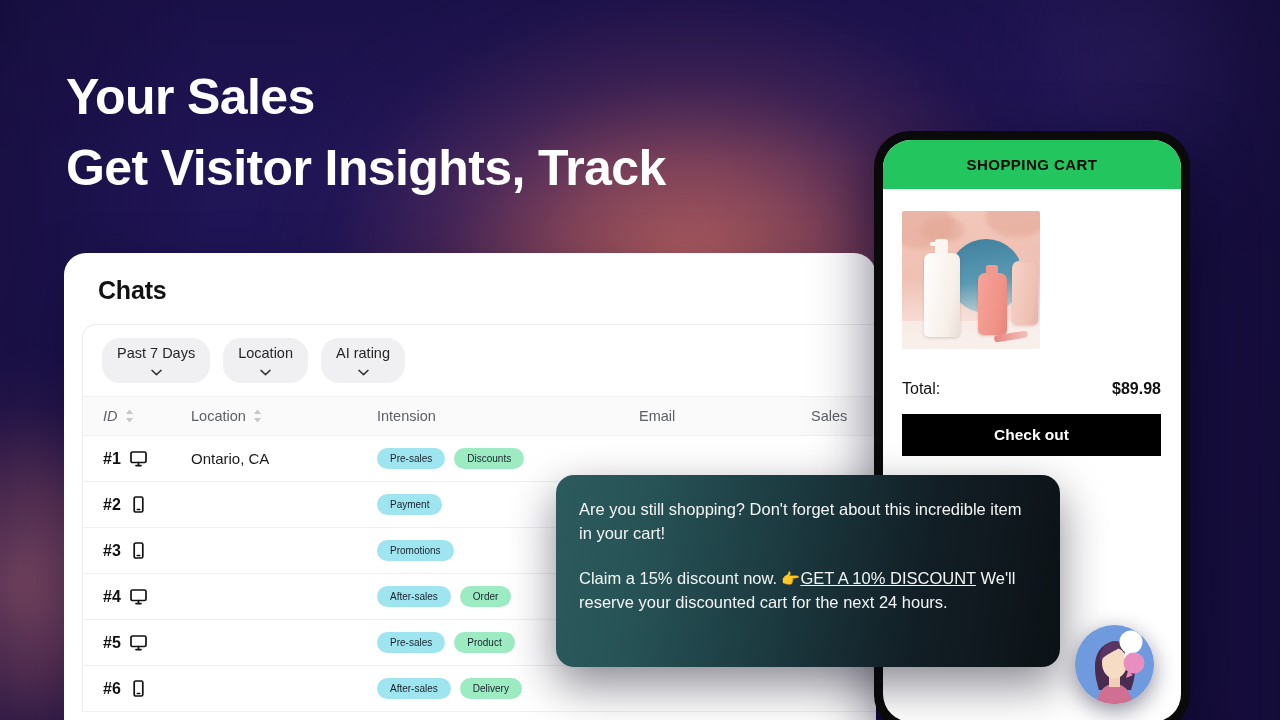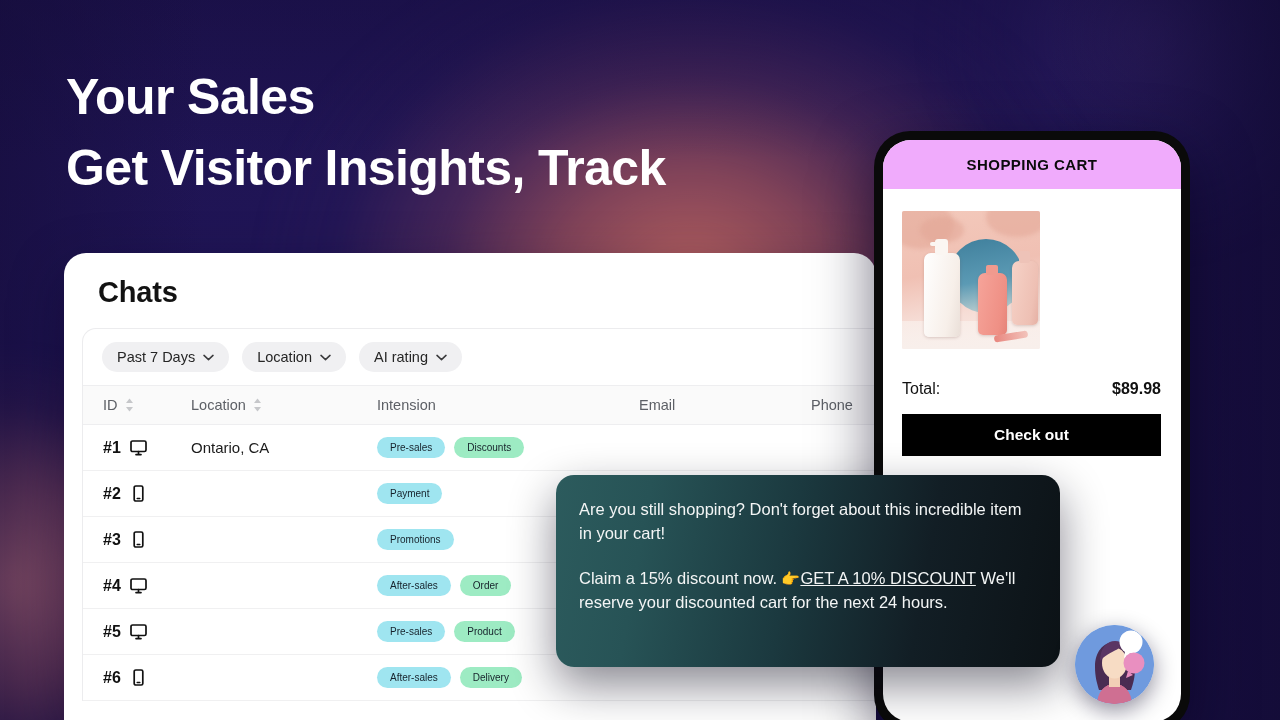--- a/index.html
+++ b/index.html
@@ -70,40 +70,40 @@
   
   #chats-panel {
     position:absolute; left:64px; top:253px;
     width:812px; height:470px;
     background:#ffffff;
     border-radius:22px 22px 0 0;
     box-shadow:0 18px 54px rgba(10,6,36,0.34);
     overflow:hidden;
   }
   #chats-title {
-    font-size:29px; font-weight:700; color:#121212;
+    font-size:25px; font-weight:700; color:#121212;
     padding:23px 0 0 34px; letter-spacing:-0.2px;
   }
   #table-card {
     margin:19px 0 0 18px;
     width:calc(100% - 18px);
     border:1px solid #ececee;
     border-right:none; border-bottom:none;
     border-radius:14px 0 0 0;
     background:#fff;
     overflow:hidden;
   }
   #filters { display:flex; gap:13px; padding:13px 0 13px 19px; }
   .filter-pill {
     display:flex; align-items:center; gap:8px;
     background:#f0f0f2; color:#262626;
     border:none; border-radius:18px;
     padding:7px 15px; font-size:14.5px;
     font-family:"Liberation Sans", sans-serif;
-    cursor:pointer; white-space:nowrap;
+    cursor:pointer; white-space:nowrap;flex-direction:column;
   }
   .chev { width:11px; height:7px; flex:none; }
   .chev svg { display:block; }
 
   
   #chats-table { width:100%; border-collapse:collapse; table-layout:fixed; }
   #chats-table thead th {
     background:#fafafa;
     border-top:1px solid #eeeef0;
     border-bottom:1px solid #eeeef0;
@@ -114,21 +114,21 @@
   .sorticon { width:9px; height:14px; flex:none; opacity:.62; }
   #chats-table tbody td {
     border-bottom:1px solid #f0f0f1;
     padding:0; height:46px; vertical-align:middle;
   }
   .col-id    { width:108px; padding-left:20px !important; }
   .col-loc   { width:186px; }
   .col-int   { width:262px; }
   .col-email { width:172px; }
   .col-phone { width:auto; }
-  thead .col-id { padding-left:20px !important; }
+  thead .col-id { padding-left:20px !important;font-style:italic; }
 
   .id-cell { display:flex; align-items:center; gap:9px; }
   .id-num { font-size:16px; font-weight:700; color:#111; }
   .dev { width:17px; height:17px; flex:none; }
   .loc-text { font-size:15px; color:#1b1b1b; }
   .blur-bar {
     height:13px; border-radius:7px;
     background:linear-gradient(90deg,#eeeef0,#e9e9eb 55%,#f1f1f3);
     filter:blur(1.6px);
   }
@@ -152,21 +152,21 @@
     padding:9px;
     box-shadow:0 22px 60px rgba(8,4,30,0.55);
   }
   #phone-screen {
     width:100%; height:100%;
     background:#ffffff;
     border-radius:28px;
     overflow:hidden;
   }
   #cart-header {
-    background:#f0abfc; height:49px;
+    background:#22c55e; height:49px;
     display:flex; align-items:center; justify-content:center;
     font-size:15px; font-weight:700; color:#0b0b0b;
     letter-spacing:0.45px;
   }
   #cart-item { display:flex; gap:17px; padding:22px 20px 0 19px; }
   #thumb {
     width:138px; height:138px; flex:none; border-radius:2px;
     position:relative; overflow:hidden;
     background:linear-gradient(170deg,#f3c9bb 0%,#f0c0b3 42%,#f6ddd6 70%,#faf0ec 100%);
   }
@@ -331,21 +331,21 @@
                 <span>Intension</span>
               </span>
             </th>
             <th class="col-email">
               <span class="th-in">
                 <span>Email</span>
               </span>
             </th>
             <th class="col-phone">
               <span class="th-in">
-                <span>Phone</span>
+                <span>Sales</span>
               </span>
             </th>
           </tr>
       </thead>
       <tbody id="body-rows">
           <tr>
             <td class="col-id">
               <span class="id-cell">
                 <span class="id-num">#1</span>
                 <span class="dev"><svg viewBox="0 0 17 17">

